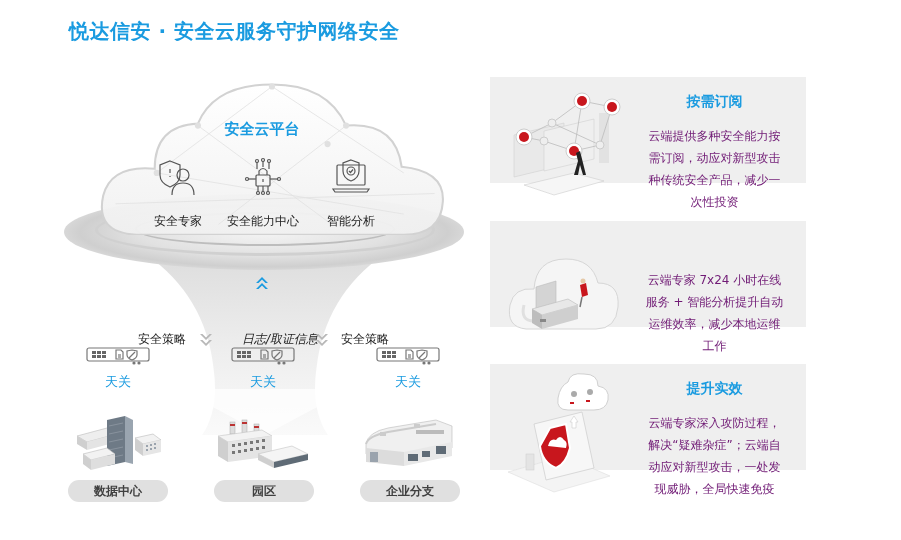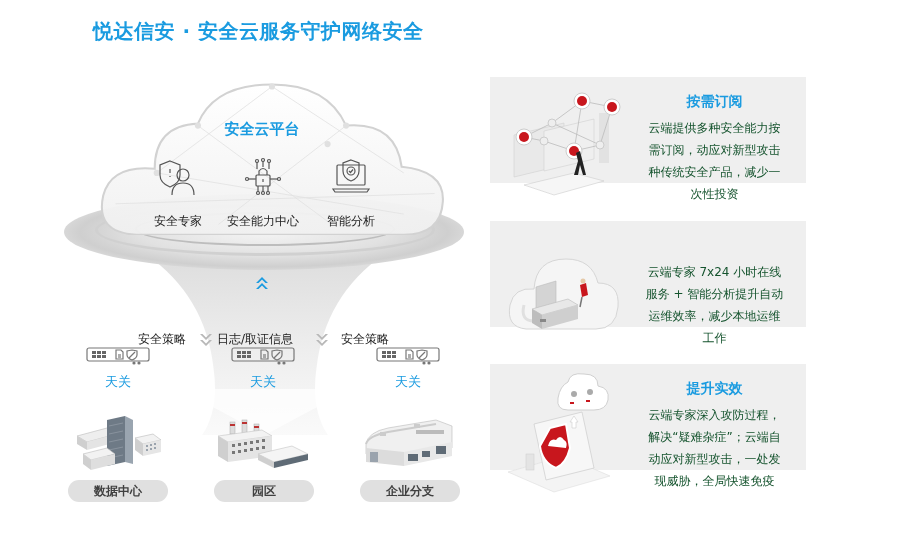--- a/index.html
+++ b/index.html
@@ -1,19 +1,19 @@
 <!DOCTYPE html>
 <html><head>
 <meta charset="utf-8">
 <style>
   * { box-sizing: border-box; margin: 0; padding: 0; }
   html, body { width: 901px; height: 540px; background: #ffffff; overflow: hidden; }
   body { position: relative; font-family: "DejaVu Sans", "Liberation Sans", sans-serif; color: #222; }
 
-  .title { position: absolute; left: 69px; top: 18px; font-size: 20px; font-weight: bold; color: #1a9be0; letter-spacing: 0.5px; white-space: nowrap; margin-left: 24px; }
+  .title { position: absolute; left: 69px; top: 18px; font-size: 20px; font-weight: bold; color: #1a9be0; letter-spacing: 0.5px; white-space: nowrap; }
 
   
   .funnel { position: absolute; left: 170px; top: 225px; width: 350px; height: 205px; }
   .disc { position: absolute; left: 64px; top: 194px; width: 400px; height: 76px; border-radius: 50%;
           background: radial-gradient(ellipse at center, #f4f4f4 0%, #e1e1e1 45%, #cfcfcf 65%, #ececec 85%, #ffffff 100%); }
   .disc-ring { position: absolute; border-radius: 50%; border: 3px solid #d0d0d0; }
   .cloud { position: absolute; left: 108px; top: 82px; width: 344px; height: 150px; }
   .cloud-title { position: absolute; left: 207px; top: 120px; width: 110px; text-align: center; font-size: 15px; font-weight: bold; color: #1a9be0; }
 
   .cloud-item { position: absolute; top: 157px; width: 90px; text-align: center; }
@@ -29,21 +29,21 @@
   .gw-box { width: 64px; height: 18px; display: block; }
   .gw-lbl { font-size: 13px; color: #1a9be0; margin-top: 8px; }
   .site-img { width: 100px; height: 62px; display: block; margin: 0 auto; }
   .site-pill { position: absolute; top: 480px; width: 100px; height: 22px; border-radius: 11px; background: #e0e0e0;
                font-size: 12px; font-weight: bold; color: #404040; text-align: center; line-height: 22px; }
 
   
   .panel { position: absolute; left: 490px; width: 316px; height: 106px; background: #efefef; }
   .panel .pimg { position: absolute; left: 14px; top: 8px; width: 120px; height: 122px; }
   .panel .ptitle { position: absolute; left: 142px; top: 16px; width: 165px; text-align: center; font-size: 14px; font-weight: bold; color: #1a9be0; }
-  .panel .pdesc { position: absolute; left: 142px; top: 40px; width: 165px; text-align: center; font-size: 12px; line-height: 22px; color: #14532d; }
+  .panel .pdesc { position: absolute; left: 142px; top: 48px; width: 165px; text-align: center; font-size: 12px; line-height: 22px; color: #701a75; }
 </style>
 </head>
 <body>
 
 <div class="title">悦达信安 · 安全云服务守护网络安全</div>
 
 <svg class="funnel" viewBox="0 0 350 205" style="left:65px;top:225px;width:400px;height:210px;" preserveAspectRatio="none">
   <defs>
     <linearGradient id="fg" x1="0" y1="0" x2="0" y2="1">
       <stop offset="0" stop-color="#d8d8d8"></stop>
@@ -135,21 +135,21 @@
   <path d="M2 8 L8 2 L14 8 L11.5 8 L8 4.5 L4.5 8 Z" fill="#1a9be0"></path>
   <path d="M2 14 L8 8 L14 14 L11.5 14 L8 10.5 L4.5 14 Z" fill="#1a9be0"></path>
 </svg>
 
 <div class="flow-row">
   <span class="flow-label" style="left:138px;">安全策略</span>
   <svg class="down-arrow" viewBox="0 0 14 16" style="left:199px;">
     <path d="M1 2 L7 8 L13 2 L10.5 2 L7 5.5 L3.5 2 Z" fill="#b8b8b8"></path>
     <path d="M1 8 L7 14 L13 8 L10.5 8 L7 11.5 L3.5 8 Z" fill="#b8b8b8"></path>
   </svg>
-  <span class="flow-label" style="left:217px;">日志/取证信息</span>
+  <span class="flow-label" style="left:242px;font-style:italic;">日志/取证信息</span>
   <svg class="down-arrow" viewBox="0 0 14 16" style="left:315px;">
     <path d="M1 2 L7 8 L13 2 L10.5 2 L7 5.5 L3.5 2 Z" fill="#b8b8b8"></path>
     <path d="M1 8 L7 14 L13 8 L10.5 8 L7 11.5 L3.5 8 Z" fill="#b8b8b8"></path>
   </svg>
   <span class="flow-label" style="left:341px;">安全策略</span>
 </div>
 
 <div class="gateway" style="left:86px;">
   <svg class="gw-box" viewBox="0 0 64 18" fill="none" stroke="#777" stroke-width="1.2">
     <rect x="1" y="1" width="62" height="13" rx="2"></rect>

